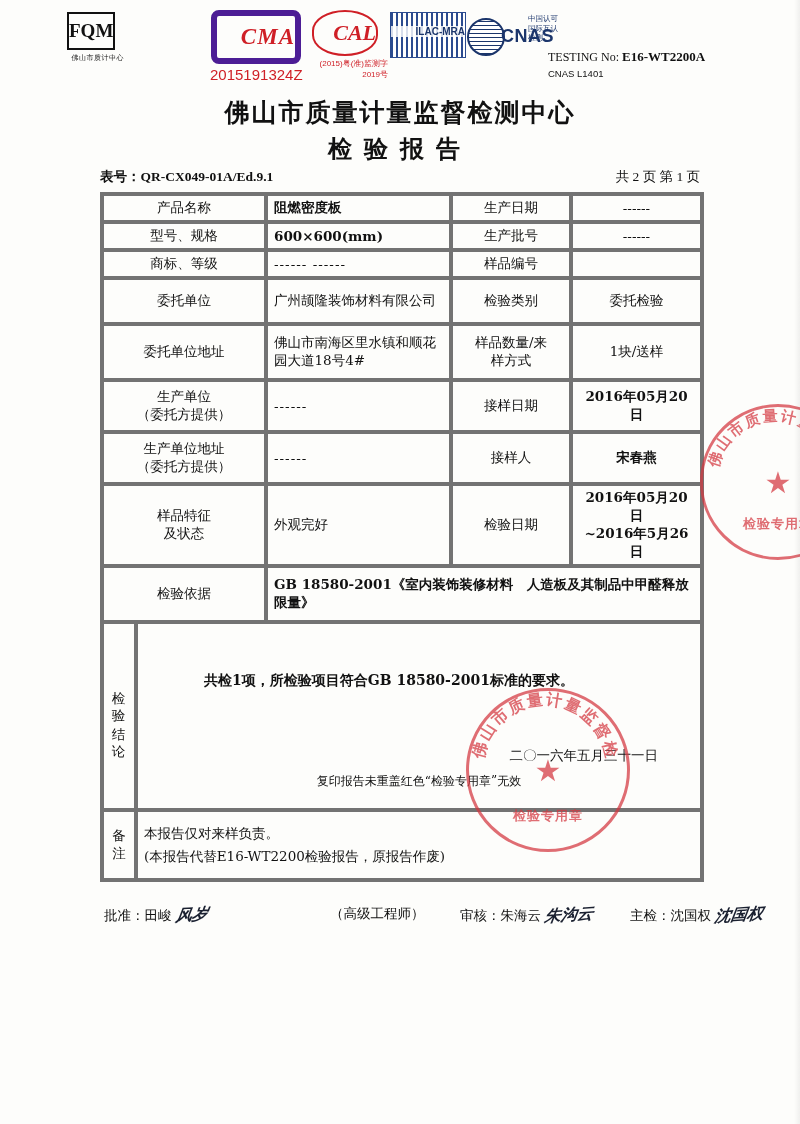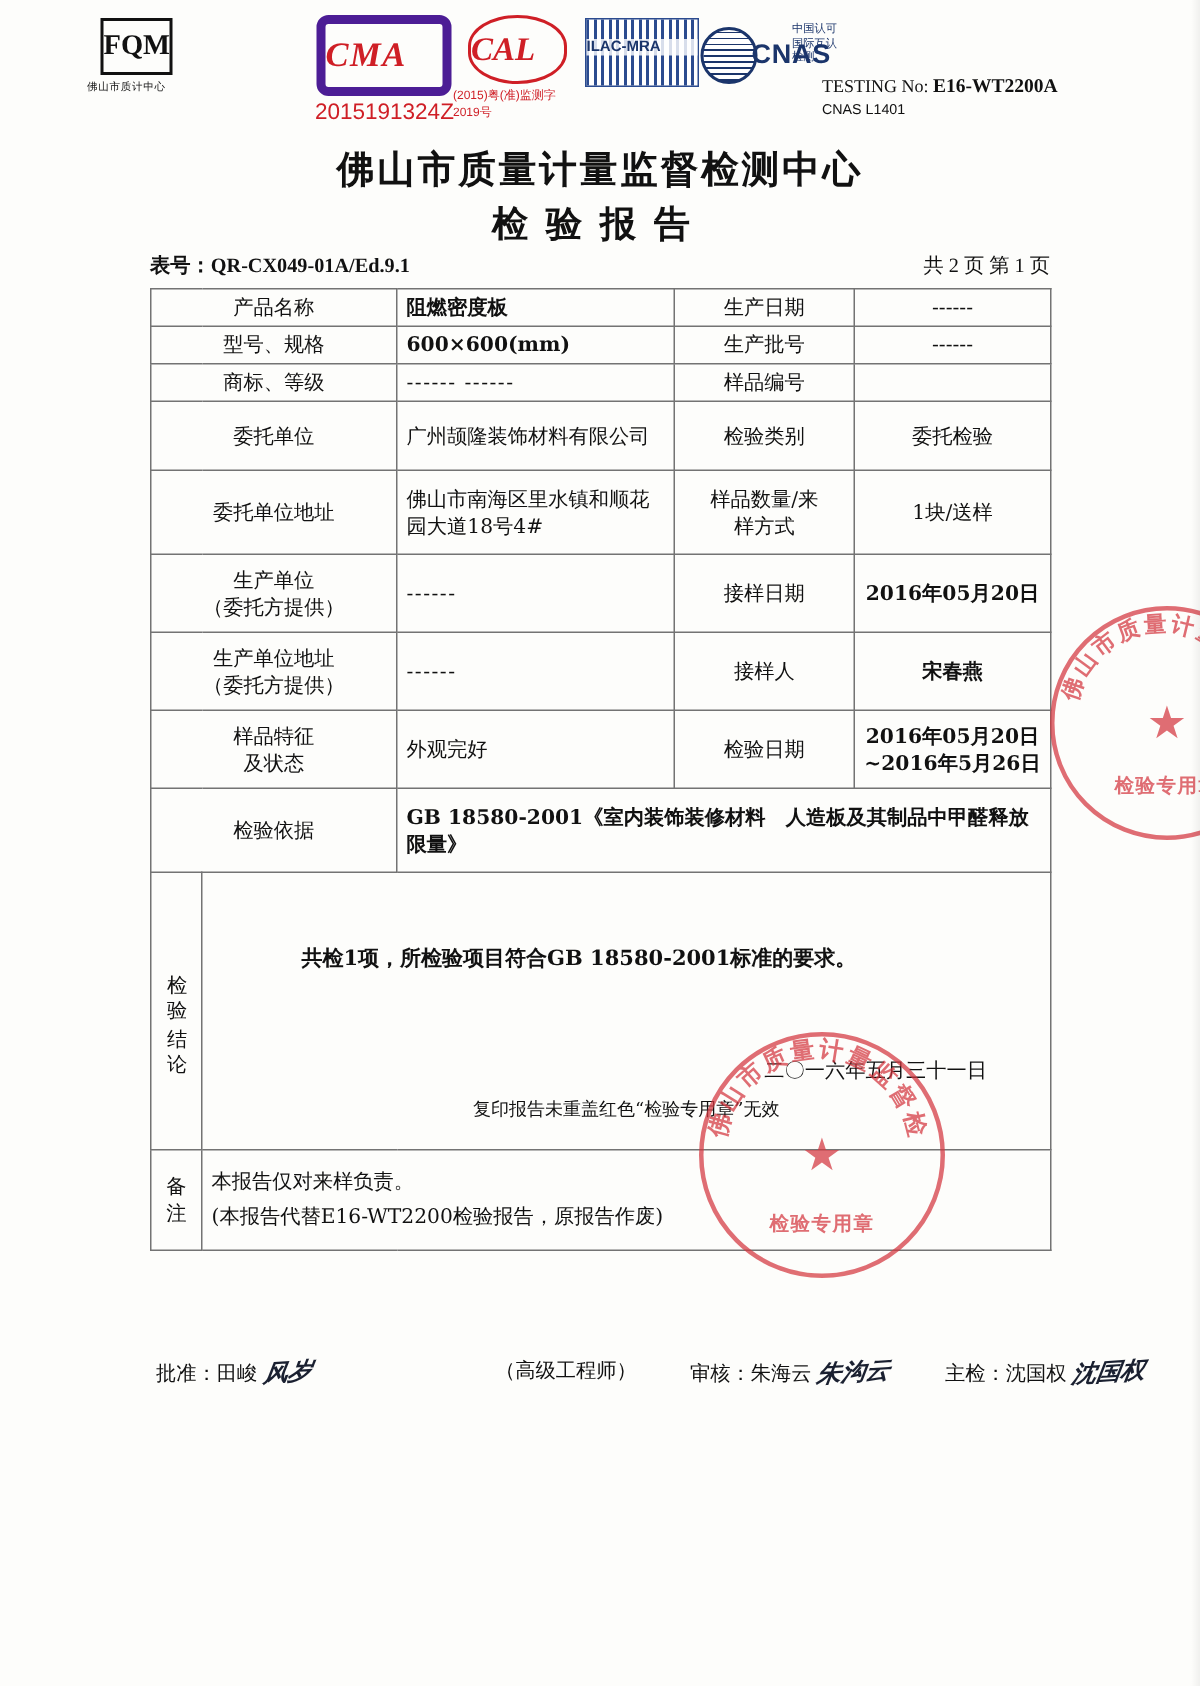--- a/index.html
+++ b/index.html
@@ -25,21 +25,21 @@
   
   .logo-row {
     position: absolute;
     left: 0;
     top: 8px;
     width: 800px;
     height: 84px;
   }
   .logo {
     position: absolute;
-    text-align: left;
+    text-align: right;
   }
 
   
   .fqm {
     left: 58px;
     top: 4px;
     width: 66px;
   }
   .fqm-box {
     width: 44px;
@@ -237,21 +237,21 @@
   
   table.main {
     position: absolute;
     left: 100px;
     top: 192px;
     width: 600px;
     border-collapse: collapse;
     table-layout: fixed;
   }
   table.main td {
-    border: 1px solid #737373;
+    border: 4px solid #737373;
     font-size: 13.5px;
     padding: 3px 6px;
     vertical-align: middle;
     font-family: "DejaVu Serif", serif;
   }
   td.lbl {
     text-align: center;
     white-space: nowrap;
   }
   td.val {

